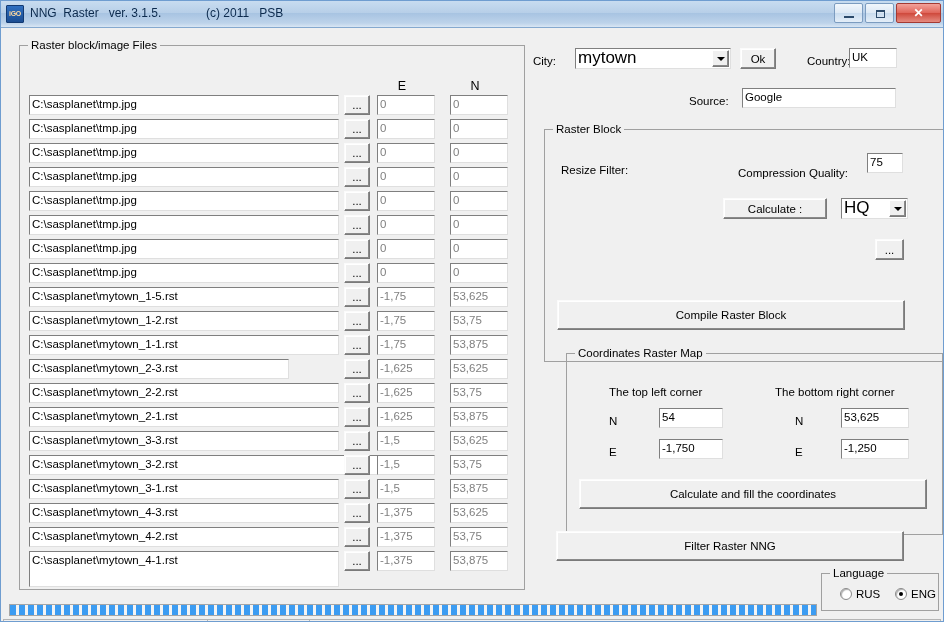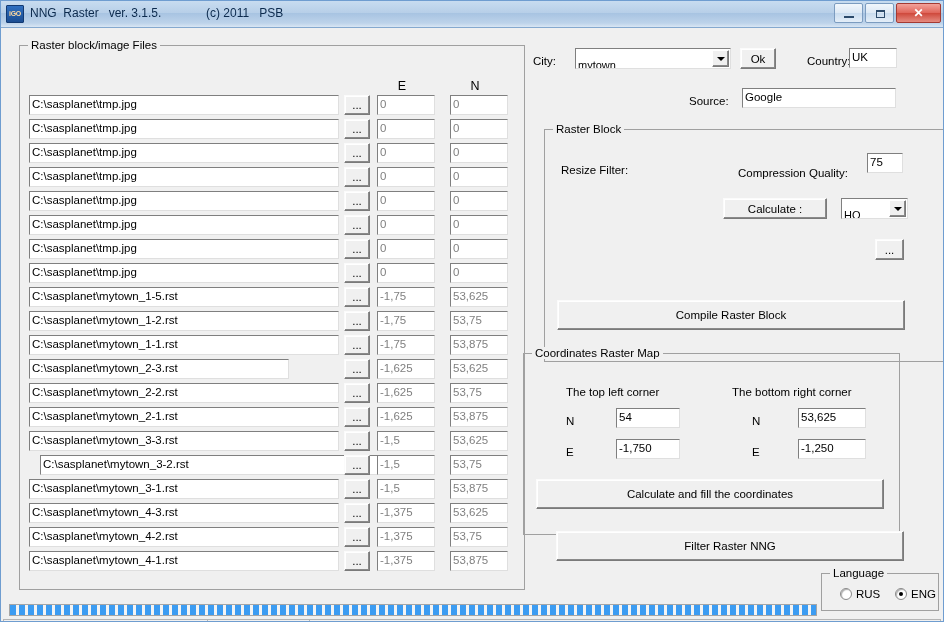--- a/index.html
+++ b/index.html
@@ -172,23 +172,23 @@
     white-space: nowrap;
   }
 
   .combo {
     position: absolute;
     box-sizing: border-box;
     border: 1px solid #7f7f7f;
     border-right-color: #dfdfdf;
     border-bottom-color: #dfdfdf;
     background: #ffffff;
-    font-size: 11px;
+    font-size: 17px;
     color: #000;
-    padding: 8px 2px;
+    padding: 0 2px;
     line-height: 17px;
     white-space: nowrap;
     overflow: hidden;
   }
   .combo .arrowbox {
     position: absolute;
     right: 1px; top: 1px; bottom: 1px;
     width: 17px;
     background: #f0f0f0;
     border: 1px solid #7a7a7a;
@@ -370,37 +370,37 @@
           <div class="tin gray" style="left: 357px; top: 337px; width: 58px; height: 20px;">-1,625</div>
           <div class="tin gray" style="left: 430px; top: 337px; width: 58px; height: 20px;">53,75</div>
           <div class="tin" style="left: 9px; top: 361px; width: 310px; height: 20px;">C:\sasplanet\mytown_2-1.rst</div>
           <div class="btn" style="left: 324px; top: 361px; width: 26px; height: 20px;">...</div>
           <div class="tin gray" style="left: 357px; top: 361px; width: 58px; height: 20px;">-1,625</div>
           <div class="tin gray" style="left: 430px; top: 361px; width: 58px; height: 20px;">53,875</div>
           <div class="tin" style="left: 9px; top: 385px; width: 310px; height: 20px;">C:\sasplanet\mytown_3-3.rst</div>
           <div class="btn" style="left: 324px; top: 385px; width: 26px; height: 20px;">...</div>
           <div class="tin gray" style="left: 357px; top: 385px; width: 58px; height: 20px;">-1,5</div>
           <div class="tin gray" style="left: 430px; top: 385px; width: 58px; height: 20px;">53,625</div>
-          <div class="tin" style="left: 20px; top: 409px; width: 358px; height: 20px;">C:\sasplanet\mytown_3-2.rst</div>
+          <div class="tin" style="left: 9px; top: 409px; width: 358px; height: 20px;">C:\sasplanet\mytown_3-2.rst</div>
           <div class="btn" style="left: 324px; top: 409px; width: 26px; height: 20px;">...</div>
           <div class="tin gray" style="left: 357px; top: 409px; width: 58px; height: 20px;">-1,5</div>
           <div class="tin gray" style="left: 430px; top: 409px; width: 58px; height: 20px;">53,75</div>
           <div class="tin" style="left: 9px; top: 433px; width: 310px; height: 20px;">C:\sasplanet\mytown_3-1.rst</div>
           <div class="btn" style="left: 324px; top: 433px; width: 26px; height: 20px;">...</div>
           <div class="tin gray" style="left: 357px; top: 433px; width: 58px; height: 20px;">-1,5</div>
           <div class="tin gray" style="left: 430px; top: 433px; width: 58px; height: 20px;">53,875</div>
           <div class="tin" style="left: 9px; top: 457px; width: 310px; height: 20px;">C:\sasplanet\mytown_4-3.rst</div>
           <div class="btn" style="left: 324px; top: 457px; width: 26px; height: 20px;">...</div>
           <div class="tin gray" style="left: 357px; top: 457px; width: 58px; height: 20px;">-1,375</div>
           <div class="tin gray" style="left: 430px; top: 457px; width: 58px; height: 20px;">53,625</div>
           <div class="tin" style="left: 9px; top: 481px; width: 310px; height: 20px;">C:\sasplanet\mytown_4-2.rst</div>
           <div class="btn" style="left: 324px; top: 481px; width: 26px; height: 20px;">...</div>
           <div class="tin gray" style="left: 357px; top: 481px; width: 58px; height: 20px;">-1,375</div>
           <div class="tin gray" style="left: 430px; top: 481px; width: 58px; height: 20px;">53,75</div>
-          <div class="tin" style="left: 9px; top: 505px; width: 310px; height: 20px;">C:\sasplanet\mytown_4-1.rst</div>
+          <div class="tin" style="left: 9px; top: 505px; width: 310px; height: 36px;">C:\sasplanet\mytown_4-1.rst</div>
           <div class="btn" style="left: 324px; top: 505px; width: 26px; height: 20px;">...</div>
           <div class="tin gray" style="left: 357px; top: 505px; width: 58px; height: 20px;">-1,375</div>
           <div class="tin gray" style="left: 430px; top: 505px; width: 58px; height: 20px;">53,875</div>
         </div>
     </div>
 
     <div class="lbl" style="left:532px; top:26px;">City:</div>
     <div class="combo" style="left:574px; top:20px; width:156px; height:21px;">
       <span>mytown</span>
       <span class="arrowbox"></span>
@@ -424,21 +424,21 @@
       <div class="combo" style="left:296px; top:68px; width:67px; height:21px;">
         <span>HQ</span>
         <span class="arrowbox"></span>
       </div>
 
       <div class="btn" style="left:330px; top:109px; width:29px; height:21px;">...</div>
 
       <div class="btn" style="left:12px; top:170px; width:348px; height:30px;">Compile Raster Block</div>
     </div>
 
-    <div class="group" style="left:522px; top:325px; width:377px; height:182px;">
+    <div class="group" style="left:565px; top:325px; width:377px; height:182px;">
       <div class="gtitle">Coordinates Raster Map</div>
 
       <div class="lbl" style="left:42px; top:31px;">The top left corner</div>
       <div class="lbl" style="left:208px; top:31px;">The bottom right corner</div>
 
       <div class="lbl" style="left:42px; top:60px;">N</div>
       <div class="tin" style="left:92px; top:54px; width:64px; height:20px;">54</div>
       <div class="lbl" style="left:228px; top:60px;">N</div>
       <div class="tin" style="left:274px; top:54px; width:68px; height:20px;">53,625</div>
 

